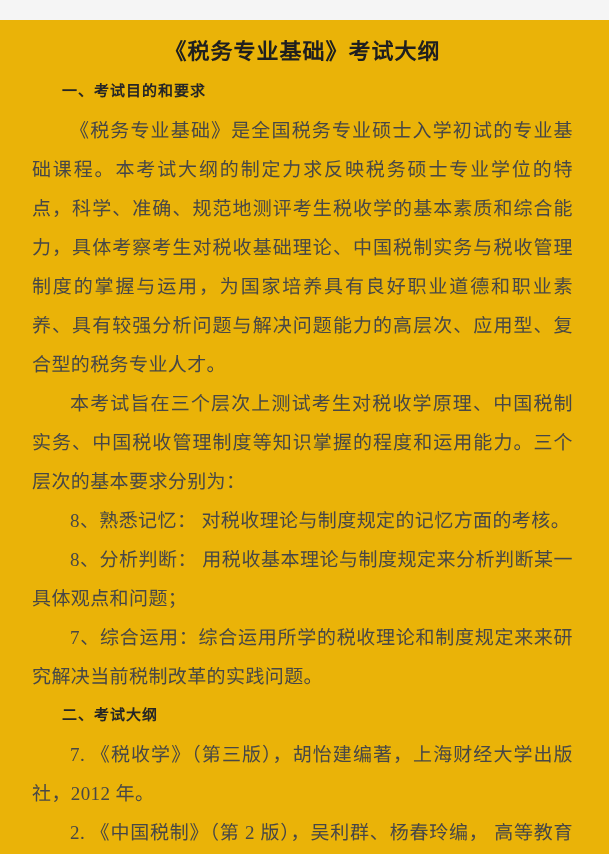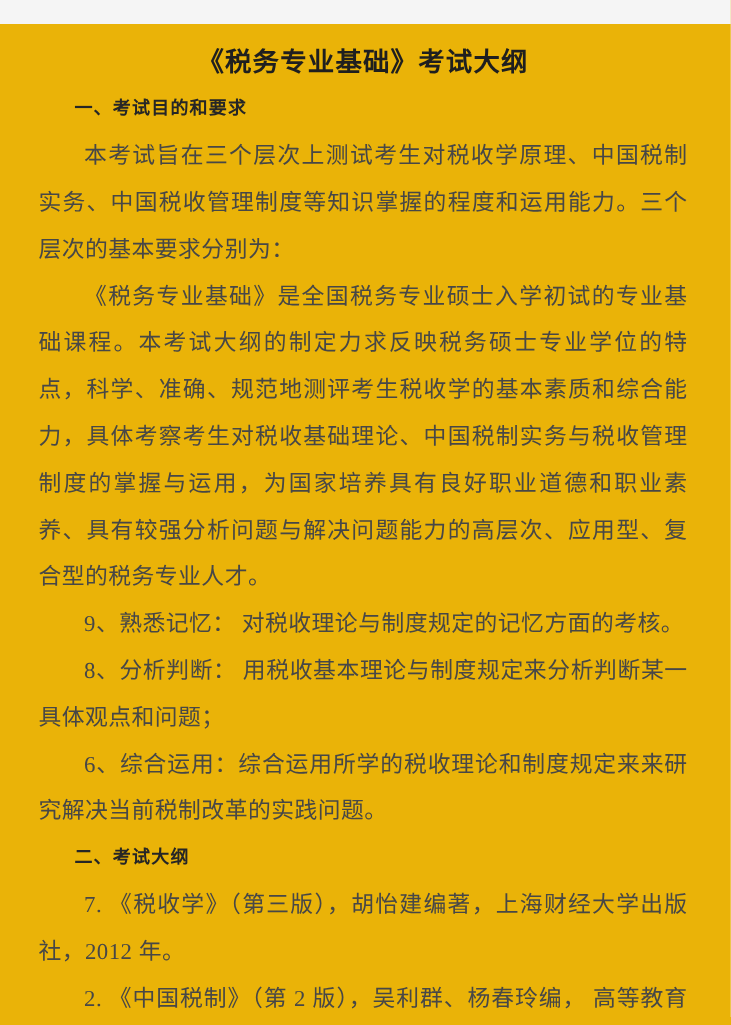--- a/index.html
+++ b/index.html
@@ -56,29 +56,29 @@
   </style>
 </head>
 <body>
 
 <div class="page">
 
   <h1 class="doc-title">《税务专业基础》考试大纲</h1>
 
   <h2 class="sec-heading">一、考试目的和要求</h2>
 
+  <p class="body-para">《税务专业基础》是全国税务专业硕士入学初试的专业基础课程。本考试大纲的制定力求反映税务硕士专业学位的特点，科学、准确、规范地测评考生税收学的基本素质和综合能力，具体考察考生对税收基础理论、中国税制实务与税收管理制度的掌握与运用，为国家培养具有良好职业道德和职业素养、具有较强分析问题与解决问题能力的高层次、应用型、复合型的税务专业人才。</p>
+
   <p class="body-para">本考试旨在三个层次上测试考生对税收学原理、中国税制实务、中国税收管理制度等知识掌握的程度和运用能力。三个层次的基本要求分别为：</p>
 
-  <p class="body-para">《税务专业基础》是全国税务专业硕士入学初试的专业基础课程。本考试大纲的制定力求反映税务硕士专业学位的特点，科学、准确、规范地测评考生税收学的基本素质和综合能力，具体考察考生对税收基础理论、中国税制实务与税收管理制度的掌握与运用，为国家培养具有良好职业道德和职业素养、具有较强分析问题与解决问题能力的高层次、应用型、复合型的税务专业人才。</p>
-
-  <p class="body-para">9、熟悉记忆： 对税收理论与制度规定的记忆方面的考核。</p>
+  <p class="body-para">8、熟悉记忆： 对税收理论与制度规定的记忆方面的考核。</p>
 
   <p class="body-para">8、分析判断： 用税收基本理论与制度规定来分析判断某一具体观点和问题；</p>
 
-  <p class="body-para">6、综合运用：综合运用所学的税收理论和制度规定来来研究解决当前税制改革的实践问题。</p>
+  <p class="body-para">7、综合运用：综合运用所学的税收理论和制度规定来来研究解决当前税制改革的实践问题。</p>
 
   <h2 class="sec-heading">二、考试大纲</h2>
 
   <p class="body-para">7.  《税收学》（第三版），胡怡建编著，上海财经大学出版社，2012 年。</p>
 
   <p class="body-para">2.  《中国税制》（第 2 版），吴利群、杨春玲编， 高等教育出版社，2022 年。</p>
 
 </div>
 
 </body></html>

